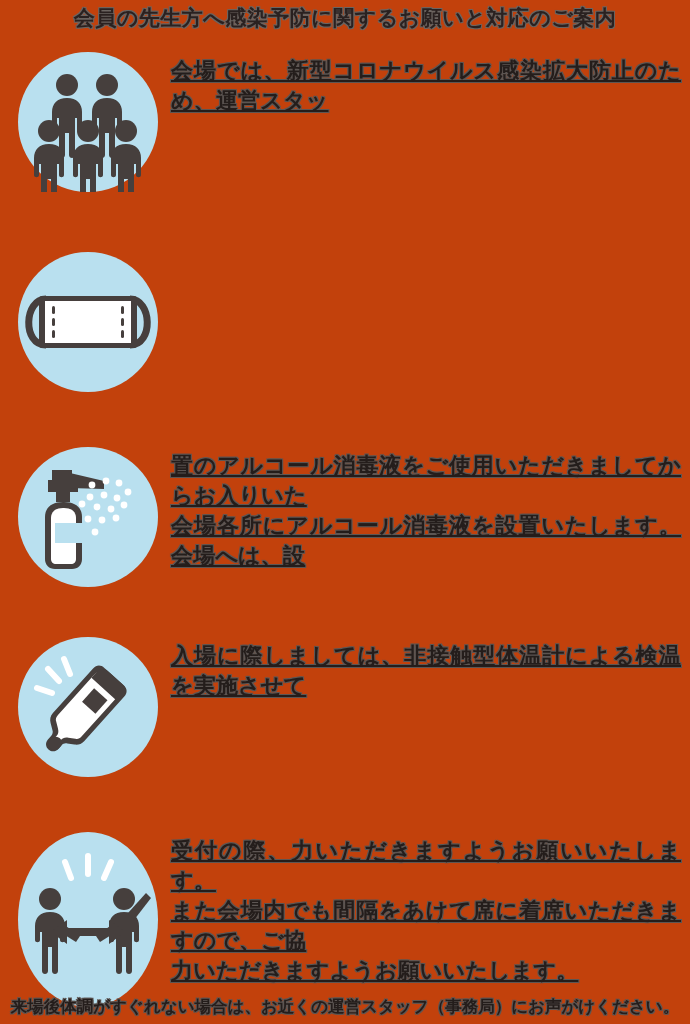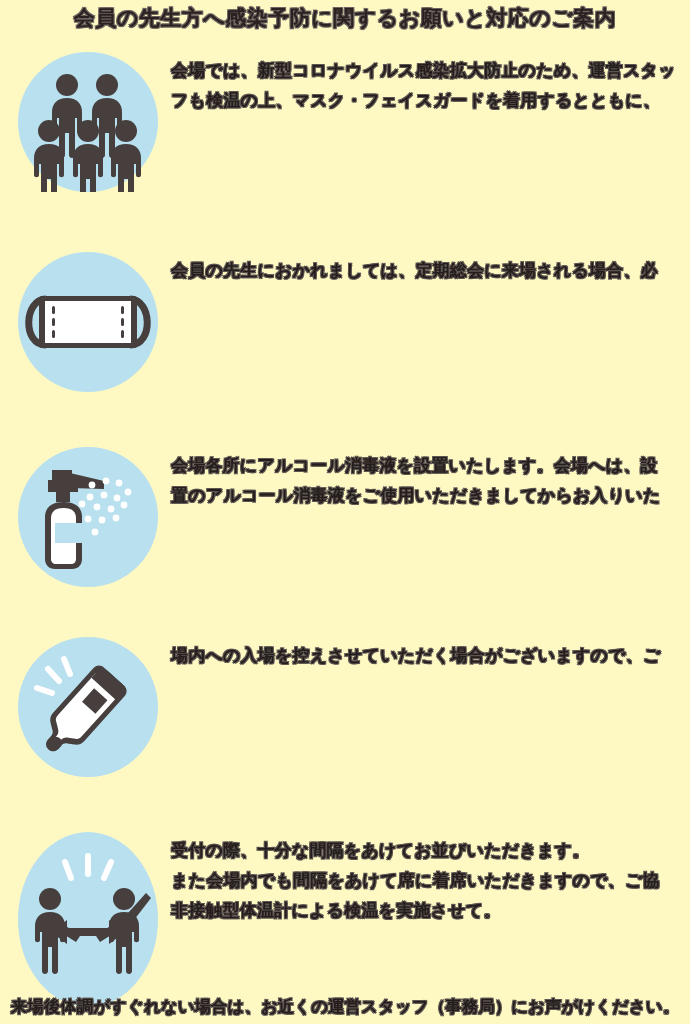--- a/index.html
+++ b/index.html
@@ -12,21 +12,21 @@
     height: 1024px;
     position: relative;
     overflow: hidden;
     font-family: "Liberation Sans", "DejaVu Sans", sans-serif;
   }
 
   .page {
     position: relative;
     width: 690px;
     height: 1024px;
-    background: #fef9c3;
+    background: #c2410c;
   }
 
   
   .title {
     position: absolute;
     left: 0;
     top: 4px;
     width: 690px;
     text-align: center;
     font-size: 21px;
@@ -75,32 +75,33 @@
     width: 100%;
     height: 100%;
     display: block;
   }
 
   .body-text {
     position: absolute;
     left: 171px;
     top: 4px;
     width: 510px;
-    font-size: 17px;
+    font-size: 22px;
     font-weight: bold;
     line-height: 30px;
     color: #241d1b;
     text-shadow:
       -1px -1px 0 #5d5653,
        1px -1px 0 #5d5653,
       -1px  1px 0 #5d5653,
        1px  1px 0 #5d5653;
     letter-spacing: 0.2px;
     text-align: justify;
     text-justify: inter-character;
+    text-decoration: underline;
   }
   .body-text .ln { display: block; }
 
   
   .footer {
     position: absolute;
     left: 0;
     top: 996px;
     width: 690px;
     text-align: center;
@@ -140,21 +141,20 @@
           <circle cx="70" cy="79" r="11"></circle>
           <path d="M70 92c-10 0-15 6-15 14v17c0 3 5 3 5 0v-11h2v37c0 4 6 4 6 0v-22h4v22c0 4 6 4 6 0v-37h2v11c0 3 5 3 5 0v-17c0-8-5-14-15-14z"></path>
 
           <circle cx="108" cy="79" r="11"></circle>
           <path d="M108 92c-10 0-15 6-15 14v17c0 3 5 3 5 0v-11h2v37c0 4 6 4 6 0v-22h4v22c0 4 6 4 6 0v-37h2v11c0 3 5 3 5 0v-17c0-8-5-14-15-14z"></path>
         </g>
       </svg>
     </div>
     <div class="body-text">
       <span class="ln">会場では、新型コロナウイルス感染拡大防止のため、運営スタッ</span>
-      <span class="ln">フも検温の上、マスク・フェイスガードを着用するとともに、</span>
     </div>
   </div>
 
   <div class="row row-2">
     <div class="icon-circle">
       <svg class="icon-svg" viewBox="0 0 140 140">
 
         <path d="M28 47 C6 47 4 93 28 93" fill="none" stroke="#463f3d" stroke-width="7"></path>
         <path d="M112 47 C134 47 136 93 112 93" fill="none" stroke="#463f3d" stroke-width="7"></path>
 
@@ -165,21 +165,20 @@
           <rect x="34" y="54" width="3" height="8" rx="1.5"></rect>
           <rect x="34" y="66" width="3" height="8" rx="1.5"></rect>
           <rect x="34" y="78" width="3" height="8" rx="1.5"></rect>
           <rect x="103" y="54" width="3" height="8" rx="1.5"></rect>
           <rect x="103" y="66" width="3" height="8" rx="1.5"></rect>
           <rect x="103" y="78" width="3" height="8" rx="1.5"></rect>
         </g>
       </svg>
     </div>
     <div class="body-text">
-      <span class="ln">会員の先生におかれましては、定期総会に来場される場合、必</span>
     </div>
   </div>
 
   <div class="row row-3">
     <div class="icon-circle">
       <svg class="icon-svg" viewBox="0 0 140 140">
 
         <path d="M34 23h20v10h-20z" fill="#463f3d"></path>
         <path d="M30 33h30v12h-30z" fill="#463f3d"></path>
         <path d="M52 26 L86 34 L86 42 L52 41 z" fill="#463f3d"></path>
@@ -203,22 +202,22 @@
           <circle cx="93" cy="62" r="3.4"></circle>
           <circle cx="106" cy="58" r="3.4"></circle>
           <circle cx="70" cy="72" r="3.4"></circle>
           <circle cx="84" cy="73" r="3.4"></circle>
           <circle cx="98" cy="71" r="3.4"></circle>
           <circle cx="77" cy="85" r="3.4"></circle>
         </g>
       </svg>
     </div>
     <div class="body-text">
+      <span class="ln">置のアルコール消毒液をご使用いただきましてからお入りいた</span>
       <span class="ln">会場各所にアルコール消毒液を設置いたします。会場へは、設</span>
-      <span class="ln">置のアルコール消毒液をご使用いただきましてからお入りいた</span>
     </div>
   </div>
 
   <div class="row row-4">
     <div class="icon-circle">
       <svg class="icon-svg" viewBox="0 0 140 140">
 
         <g stroke="#ffffff" stroke-width="6" stroke-linecap="round">
           <line x1="46" y1="22" x2="52" y2="37"></line>
           <line x1="30" y1="32" x2="41" y2="44"></line>
@@ -231,21 +230,21 @@
 
           <path d="M62 30h18c6 0 9 3 9 8v8H53v-8c0-5 3-8 9-8z" fill="#463f3d"></path>
 
           <rect x="62" y="52" width="18" height="18" fill="#463f3d"></rect>
 
           <rect x="64" y="112" width="12" height="14" rx="6" fill="#463f3d"></rect>
         </g>
       </svg>
     </div>
     <div class="body-text">
-      <span class="ln">場内への入場を控えさせていただく場合がございますので、ご</span>
+      <span class="ln">入場に際しましては、非接触型体温計による検温を実施させて</span>
     </div>
   </div>
 
   <div class="row row-5">
     <div class="icon-circle">
       <svg class="icon-svg" viewBox="0 0 140 175">
 
         <g stroke="#ffffff" stroke-width="6" stroke-linecap="round">
           <line x1="47" y1="30" x2="53" y2="46"></line>
           <line x1="70" y1="24" x2="70" y2="42"></line>
@@ -263,21 +262,21 @@
 
           <path d="M116 88 L133 66 L128 61 L110 81 z"></path>
 
           <path d="M95 92 L78 104 L82 110 L98 100 z"></path>
 
           <path d="M49 96 h42 v-8 l16 12 -16 12 v-8 h-42 v8 l-16 -12 16 -12 z"></path>
         </g>
       </svg>
     </div>
     <div class="body-text">
-      <span class="ln">受付の際、十分な間隔をあけてお並びいただきます。</span>
+      <span class="ln">受付の際、力いただきますようお願いいたします。</span>
       <span class="ln">また会場内でも間隔をあけて席に着席いただきますので、ご協</span>
-      <span class="ln">非接触型体温計による検温を実施させて。</span>
+      <span class="ln">力いただきますようお願いいたします。</span>
     </div>
   </div>
 
   <div class="footer">来場後体調がすぐれない場合は、お近くの運営スタッフ（事務局）にお声がけください。</div>
 
 </div>
 
 </body></html>

